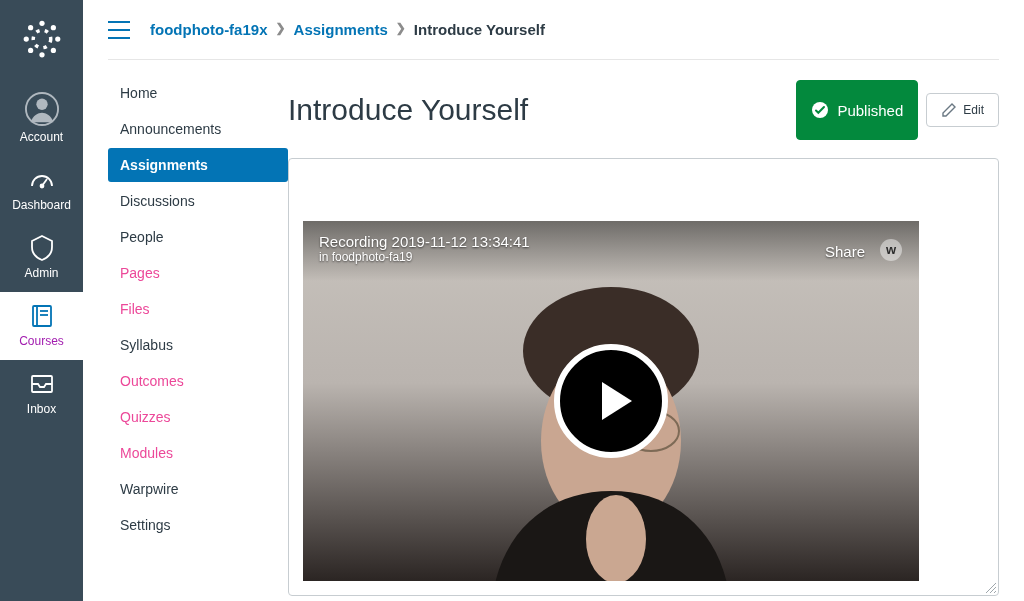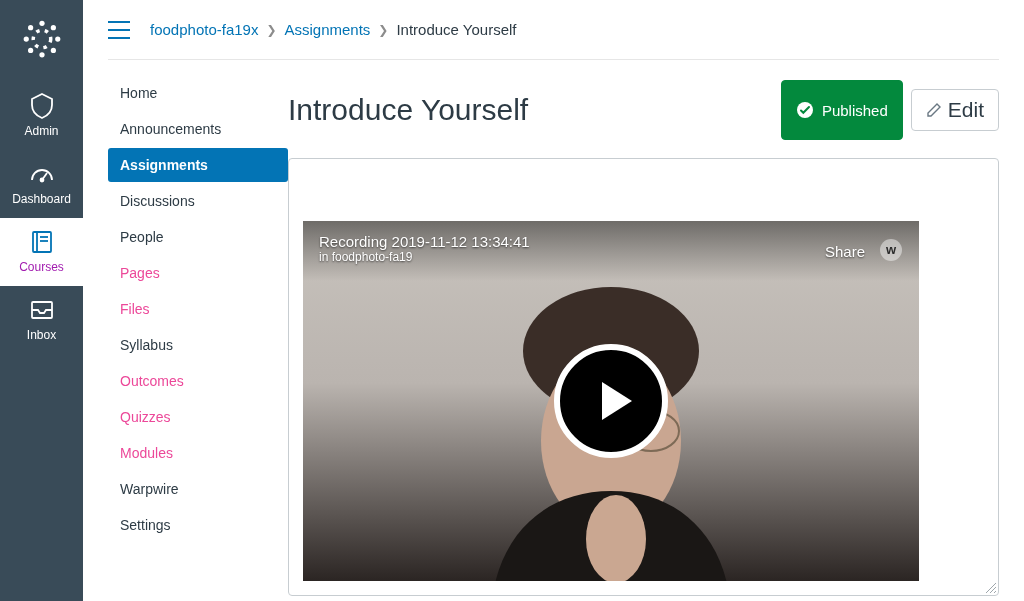--- a/index.html
+++ b/index.html
@@ -8,35 +8,35 @@
 .global-nav .logo { width: 42px; height: 42px; margin-bottom: 22px; }
 .global-nav .item { width: 100%; display: flex; flex-direction: column; align-items: center; justify-content: center; padding: 10px 0 12px; color: #fff; cursor: pointer; text-decoration: none; }
 .global-nav .item.active { background: #fff; color: #a21caf; }
 .global-nav .item .label { font-size: 12px; margin-top: 4px; }
 .global-nav .item svg { width: 28px; height: 28px; }
 .global-nav .item.acct svg { width: 34px; height: 34px; }
 .content { flex: 1; display: flex; flex-direction: column; padding-left: 25px; overflow: hidden; }
 .topbar { display: flex; align-items: center; height: 60px; border-bottom: 1px solid #e6e6e6; margin-right: 25px; }
 .hamburger { width: 22px; height: 18px; display: flex; flex-direction: column; justify-content: space-between; margin-right: 20px; cursor: pointer; }
 .hamburger span { height: 2px; background: #0374b5; width: 100%; }
-.breadcrumb { display: flex; align-items: center; font-size: 15px; }
+.breadcrumb { display: flex; align-items: flex-start; font-size: 15px; font-weight: bold; }
 .breadcrumb a { color: #0374b5; text-decoration: none; cursor: pointer; }
 .breadcrumb .sep { color: #8c8c8c; margin: 0 8px; font-size: 12px; }
 .breadcrumb .current { color: #2d3b45; }
 .body-wrap { display: flex; flex: 1; overflow: hidden; }
 .side-menu { width: 180px; padding-top: 16px; }
 .side-menu a { display: block; padding: 9px 12px; font-size: 14px; color: #2d3b45; text-decoration: none; cursor: pointer; border-radius: 3px; margin-bottom: 2px; }
 .side-menu a.active { background: #0374b5; color: #fff; font-weight: bold; }
 .side-menu a.disabled { color: #ec4899; }
 .main { flex: 1; padding-top: 20px; padding-right: 25px; padding-bottom: 20px; overflow: auto; }
 .main-header { display: flex; align-items: center; margin-bottom: 18px; }
 .main-header h1 { font-size: 30px; font-weight: 500; flex: 1; }
 .published-btn { display: flex; align-items: center; background: #03893d; color: #fff; border: 1px solid #03893d; border-radius: 4px; padding: 20px 14px; font-size: 15px; margin-right: 8px; cursor: pointer; }
 .published-btn svg { margin-right: 8px; }
-.edit-btn { display: flex; align-items: center; background: #fff; color: #2d3b45; border: 1px solid #c7cdd1; border-radius: 4px; padding: 8px 14px; font-size: 21px; cursor: pointer; }
+.edit-btn { display: flex; align-items: center; background: #fff; color: #2d3b45; border: 1px solid #c7cdd1; border-radius: 4px; padding: 8px 14px; font-size: 12px; cursor: pointer; }
 .edit-btn svg { margin-right: 6px; }
 .content-box { border: 1px solid #c7cdd1; border-radius: 4px; padding: 14px; position: relative; }
 .resize-handle { position: absolute; right: 2px; bottom: 2px; }
 .video-player { width: 616px; height: 360px; background: linear-gradient(180deg, #c8c3bd 0%, #bab4af 45%, #2b2523 100%); position: relative; margin-top: 48px; overflow: hidden; }
 .video-overlay-top { position: absolute; top: 0; left: 0; right: 0; height: 60px; background: linear-gradient(180deg, rgba(0,0,0,0.45), rgba(0,0,0,0)); display: flex; align-items: flex-start; padding: 12px 16px; color: #fff; }
 .video-overlay-top .titles { flex: 1; }
 .video-overlay-top .rec-title { font-size: 15px; font-weight: 500; text-shadow: 0 1px 2px rgba(0,0,0,0.6); }
 .video-overlay-top .rec-sub { font-size: 12px; margin-top: 0; text-shadow: 0 1px 2px rgba(0,0,0,0.6); }
 .video-overlay-top .share { font-size: 15px; margin-right: 14px; text-shadow: 0 1px 2px rgba(0,0,0,0.6); cursor: pointer; align-self: center; }
 .video-overlay-top .provider { align-self: center; }
@@ -58,33 +58,41 @@
           <circle cx="11" cy="11" r="3"></circle>
           <circle cx="37" cy="11" r="3"></circle>
           <circle cx="11" cy="37" r="3"></circle>
           <circle cx="37" cy="37" r="3"></circle>
           <circle cx="24" cy="24" r="5" fill="none" stroke="#fff" stroke-width="0"></circle>
           <path d="M24 14a10 10 0 0 0-10 10h4a6 6 0 1 1 6 6v4a10 10 0 0 0 0-20z" opacity="0"></path>
           <circle cx="24" cy="24" r="10" fill="none" stroke="#fff" stroke-width="4" stroke-dasharray="4 6"></circle>
         </g>
       </svg>
   </div>
-  <a class="item">
-    <svg viewBox="0 0 28 28" fill="none" stroke="#fff" stroke-width="1.8">
-        <path d="M14 2l10 5v6c0 7-5 11-10 13C9 24 4 20 4 13V7l10-5z"></path>
+  <a class="item acct">
+    <svg viewBox="0 0 36 36">
+        <circle cx="18" cy="18" r="17" fill="none" stroke="#b0b8bf" stroke-width="2"></circle>
+        <circle cx="18" cy="13" r="6" fill="#b0b8bf"></circle>
+        <path d="M6 32c2-7 8-10 12-10s10 3 12 10" fill="#b0b8bf"></path>
       </svg>
-    <span class="label">Admin</span>
+    <span class="label">Account</span>
   </a>
   <a class="item">
     <svg viewBox="0 0 28 28" fill="none" stroke="#fff" stroke-width="1.8">
         <path d="M4 20a10 10 0 0 1 20 0"></path>
         <path d="M14 20l5-7"></path>
         <circle cx="14" cy="20" r="1.5" fill="#fff"></circle>
       </svg>
     <span class="label">Dashboard</span>
+  </a>
+  <a class="item">
+    <svg viewBox="0 0 28 28" fill="none" stroke="#fff" stroke-width="1.8">
+        <path d="M14 2l10 5v6c0 7-5 11-10 13C9 24 4 20 4 13V7l10-5z"></path>
+      </svg>
+    <span class="label">Admin</span>
   </a>
   <a class="item active">
     <svg viewBox="0 0 28 28" fill="none" stroke="#0374b5" stroke-width="1.8">
         <rect x="5" y="4" width="18" height="20" rx="1"></rect>
         <path d="M9 4v20"></path>
         <line x1="12" y1="9" x2="20" y2="9"></line>
         <line x1="12" y1="13" x2="20" y2="13"></line>
       </svg>
     <span class="label">Courses</span>
   </a>

